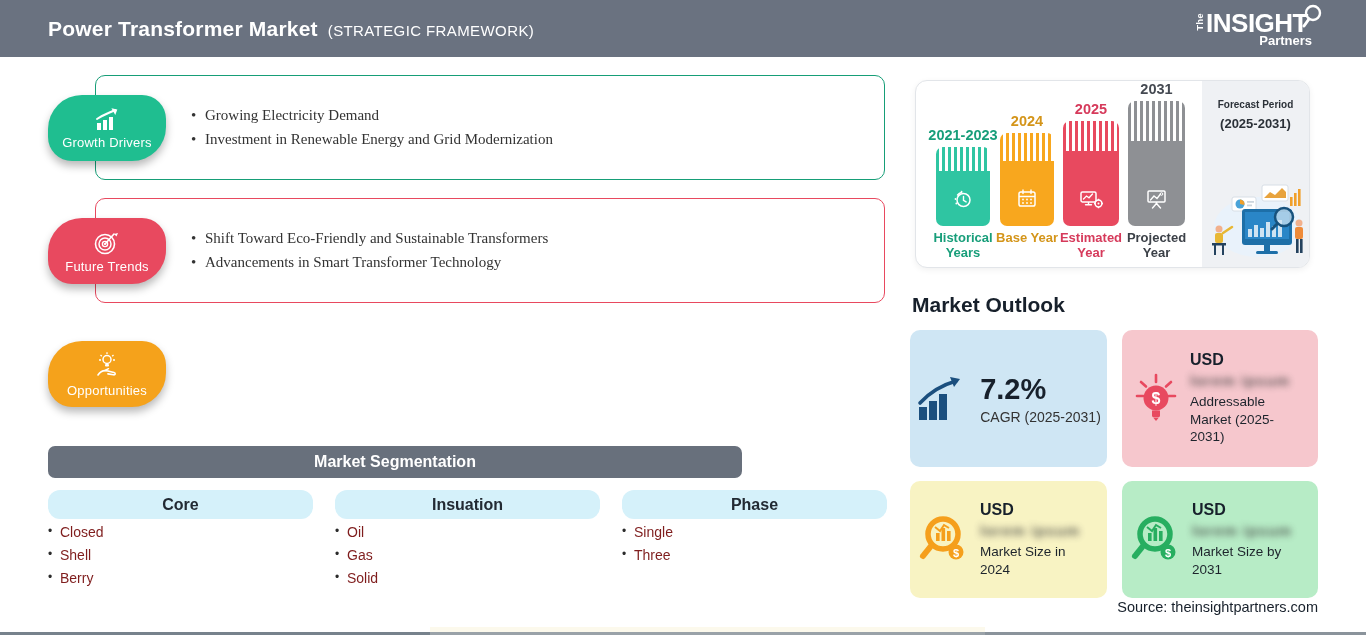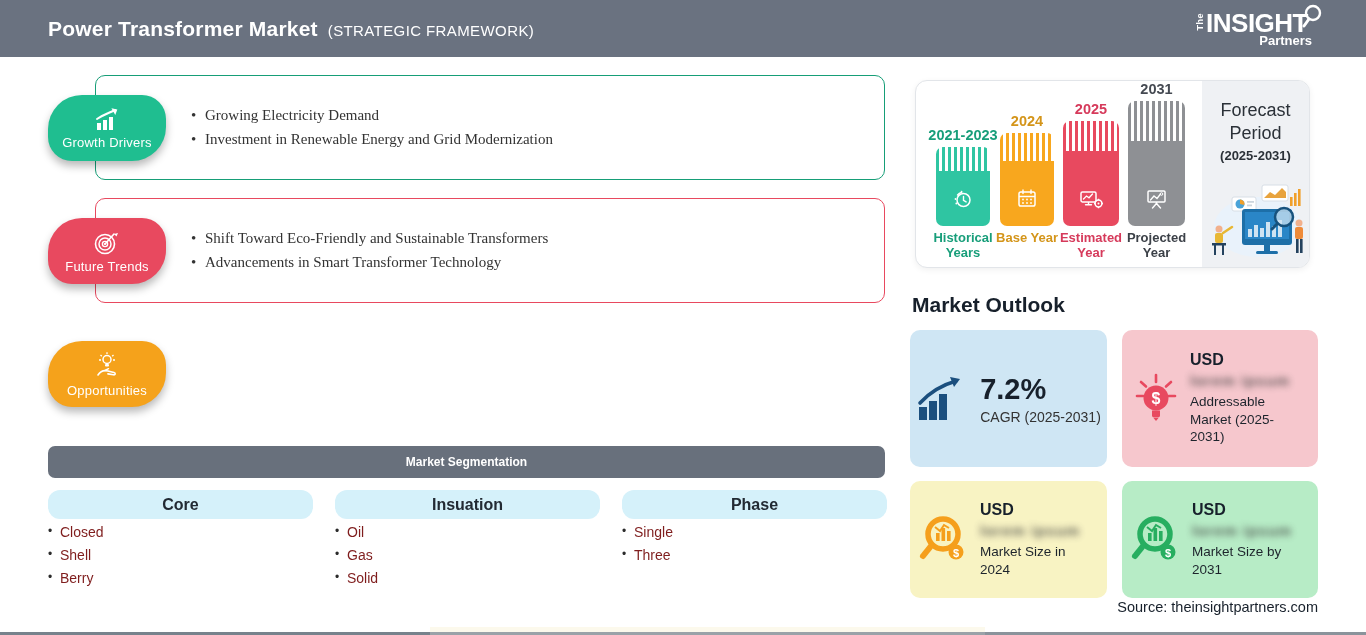--- a/index.html
+++ b/index.html
@@ -32,36 +32,36 @@
 
   .fw-pill{position:absolute;left:48px;width:118px;height:66px;border-radius:34px 24px 34px 24px;
            display:flex;flex-direction:column;align-items:center;justify-content:center;gap:2px;
            color:#fff;box-shadow:0 5px 9px rgba(0,0,0,.28);z-index:2;}
   .pill-green{top:95px;background:#1fbe90;}
   .pill-red{top:218px;background:#e8495f;}
   .pill-orange{top:341px;background:#f5a21b;}
   .fw-pill .plabel{font-size:13px;font-weight:400;letter-spacing:.2px;}
 
   
-  .seg-bar{position:absolute;left:48px;top:446px;width:837px;height:32px;background:#68707c;border-radius:7px;
-           display:flex;align-items:center;justify-content:center;color:#fff;font-size:12px;font-weight:700;}
+  .seg-bar{position:absolute;left:48px;top:446px;width:694px;height:32px;background:#68707c;border-radius:7px;
+           display:flex;align-items:center;justify-content:center;color:#fff;font-size:16px;font-weight:700;}
   .seg-head{position:absolute;top:490px;width:265px;height:29px;background:#d5f1fa;border-radius:12px;
             display:flex;align-items:center;justify-content:center;font-size:16px;font-weight:700;color:#222a33;}
   .seg-head.c0{left:48px;} .seg-head.c1{left:335px;} .seg-head.c2{left:622px;}
   .seg-list{position:absolute;top:524px;width:265px;list-style:none;margin:0;padding:0;}
   .seg-list.c0{left:48px;} .seg-list.c1{left:335px;} .seg-list.c2{left:622px;}
   .seg-list li{font-size:14px;color:#7f1d1d;margin:0 0 7px 0;position:relative;padding-left:12px;}
   .seg-list li::before{content:"•";position:absolute;left:0;top:0;color:#2b2b2b;font-size:12px;}
 
   
   .tl-card{position:absolute;left:915px;top:80px;width:395px;height:188px;background:#fff;
            border:1px solid #e2e5e9;border-radius:12px;box-shadow:0 2px 6px rgba(0,0,0,.06);box-sizing:border-box;}
   .forecast{position:absolute;right:0;top:0;width:107px;height:100%;background:#eff1f4;
             border-radius:0 11px 11px 0;text-align:center;box-sizing:border-box;padding-top:18px;}
-  .forecast .ftitle{font-size:18px;font-weight:400;color:#2b3138;line-height:1.25;white-space:pre-line;}
+  .forecast .ftitle{font-size:10px;font-weight:700;color:#2b3138;line-height:1.25;white-space:pre-line;}
   .forecast .frange{font-size:13px;font-weight:600;color:#2b3138;margin-top:4px;}
   .forecast svg{position:absolute;left:4px;bottom:6px;}
 
   .tl-col{position:absolute;top:0;height:188px;}
   .tl-col .bar{position:absolute;bottom:43px;left:0;width:100%;border-radius:7px;overflow:hidden;
                display:flex;flex-direction:column;}
   .tl-col .stripes{width:100%;}
   .tl-col .solid{flex:1;position:relative;}
   .tl-col .bicon{position:absolute;left:50%;bottom:14px;transform:translateX(-50%);}
   .tl-col .year{position:absolute;left:50%;transform:translateX(-50%);width:120px;text-align:center;

